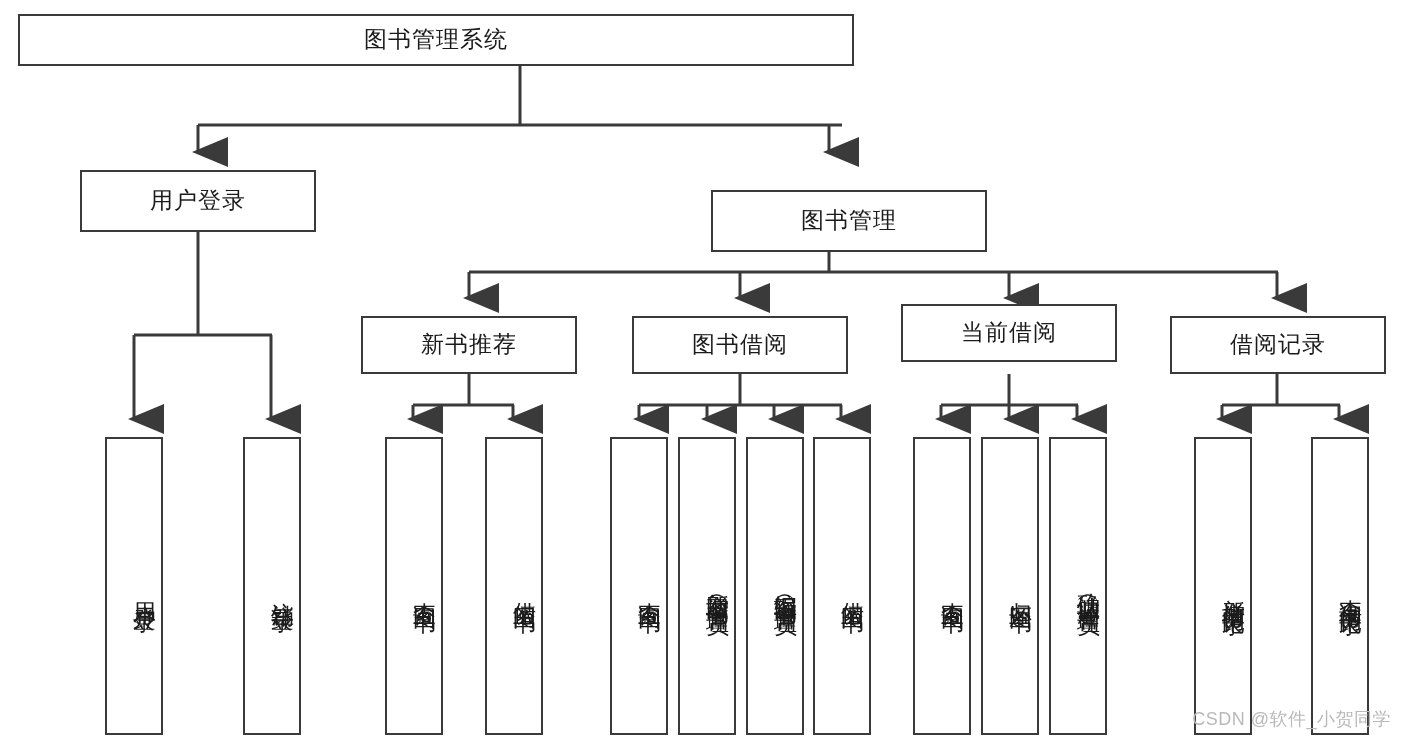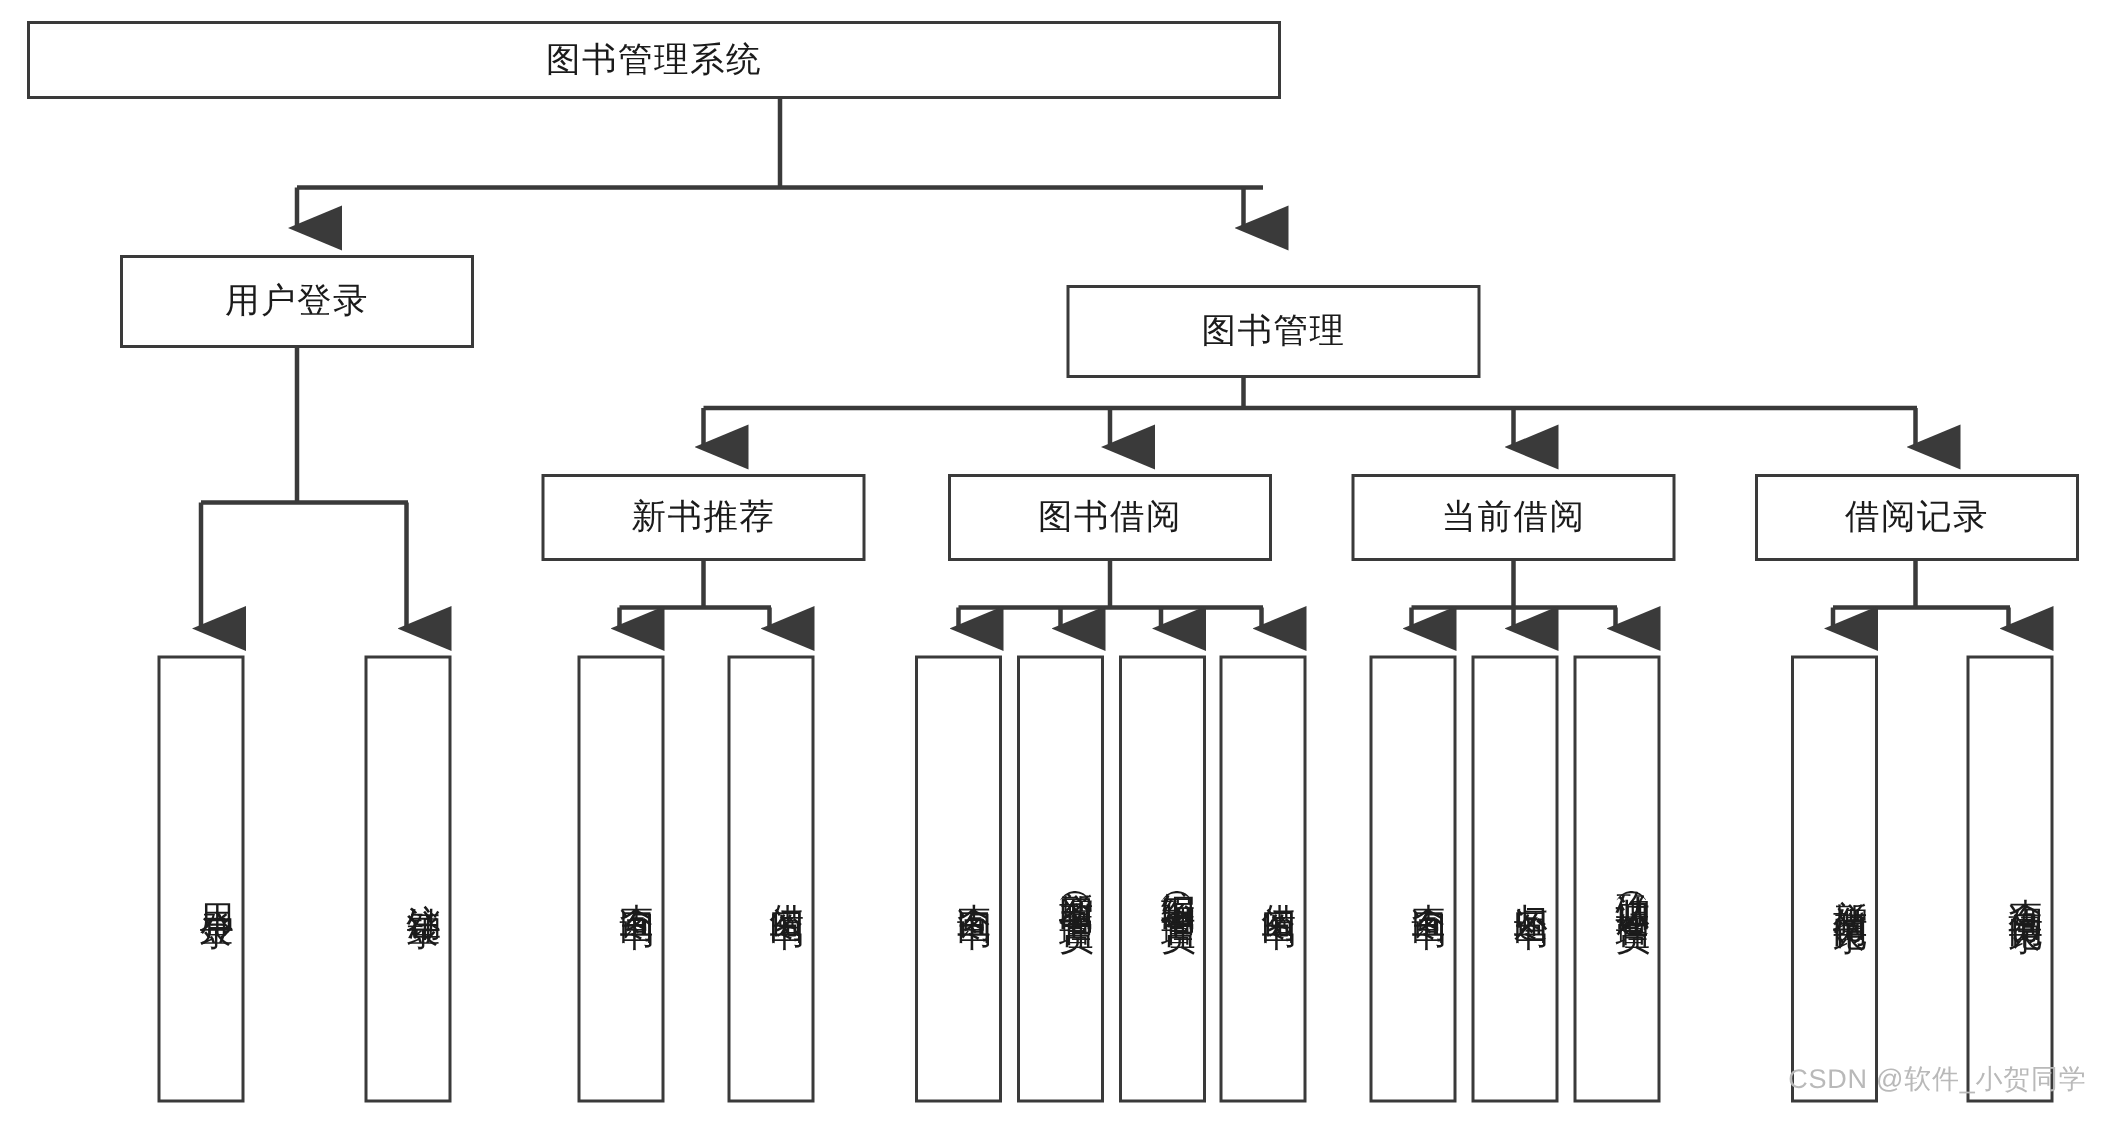--- a/index.html
+++ b/index.html
@@ -147,21 +147,21 @@
   <div class="node horizontal" style="left:711px; top:170px; width:276px; height:62px;margin-top:20px;">
     <span class="node-label">图书管理</span>
   </div>
 
   <div class="node horizontal" style="left:632px; top:316px; width:216px; height:58px;">
     <span class="node-label">图书借阅</span>
   </div>
   <div class="node horizontal" style="left:361px; top:316px; width:216px; height:58px;">
     <span class="node-label">新书推荐</span>
   </div>
-  <div class="node horizontal" style="left:901px; top:316px; width:216px; height:58px;font-family:Liberation Serif, serif;">
+  <div class="node horizontal" style="left:901px; top:304px; width:216px; height:58px;font-family:Liberation Serif, serif;">
     <span class="node-label">当前借阅</span>
   </div>
   <div class="node horizontal" style="left:1170px; top:316px; width:216px; height:58px;font-family:Liberation Serif, serif;">
     <span class="node-label">借阅记录</span>
   </div>
 
   <div class="node vertical" style="left:105px; top:437px; width:58px; height:298px;">
     <span class="node-label">用户登录</span>
   </div>
   <div class="node vertical" style="left:243px; top:437px; width:58px; height:298px;">

